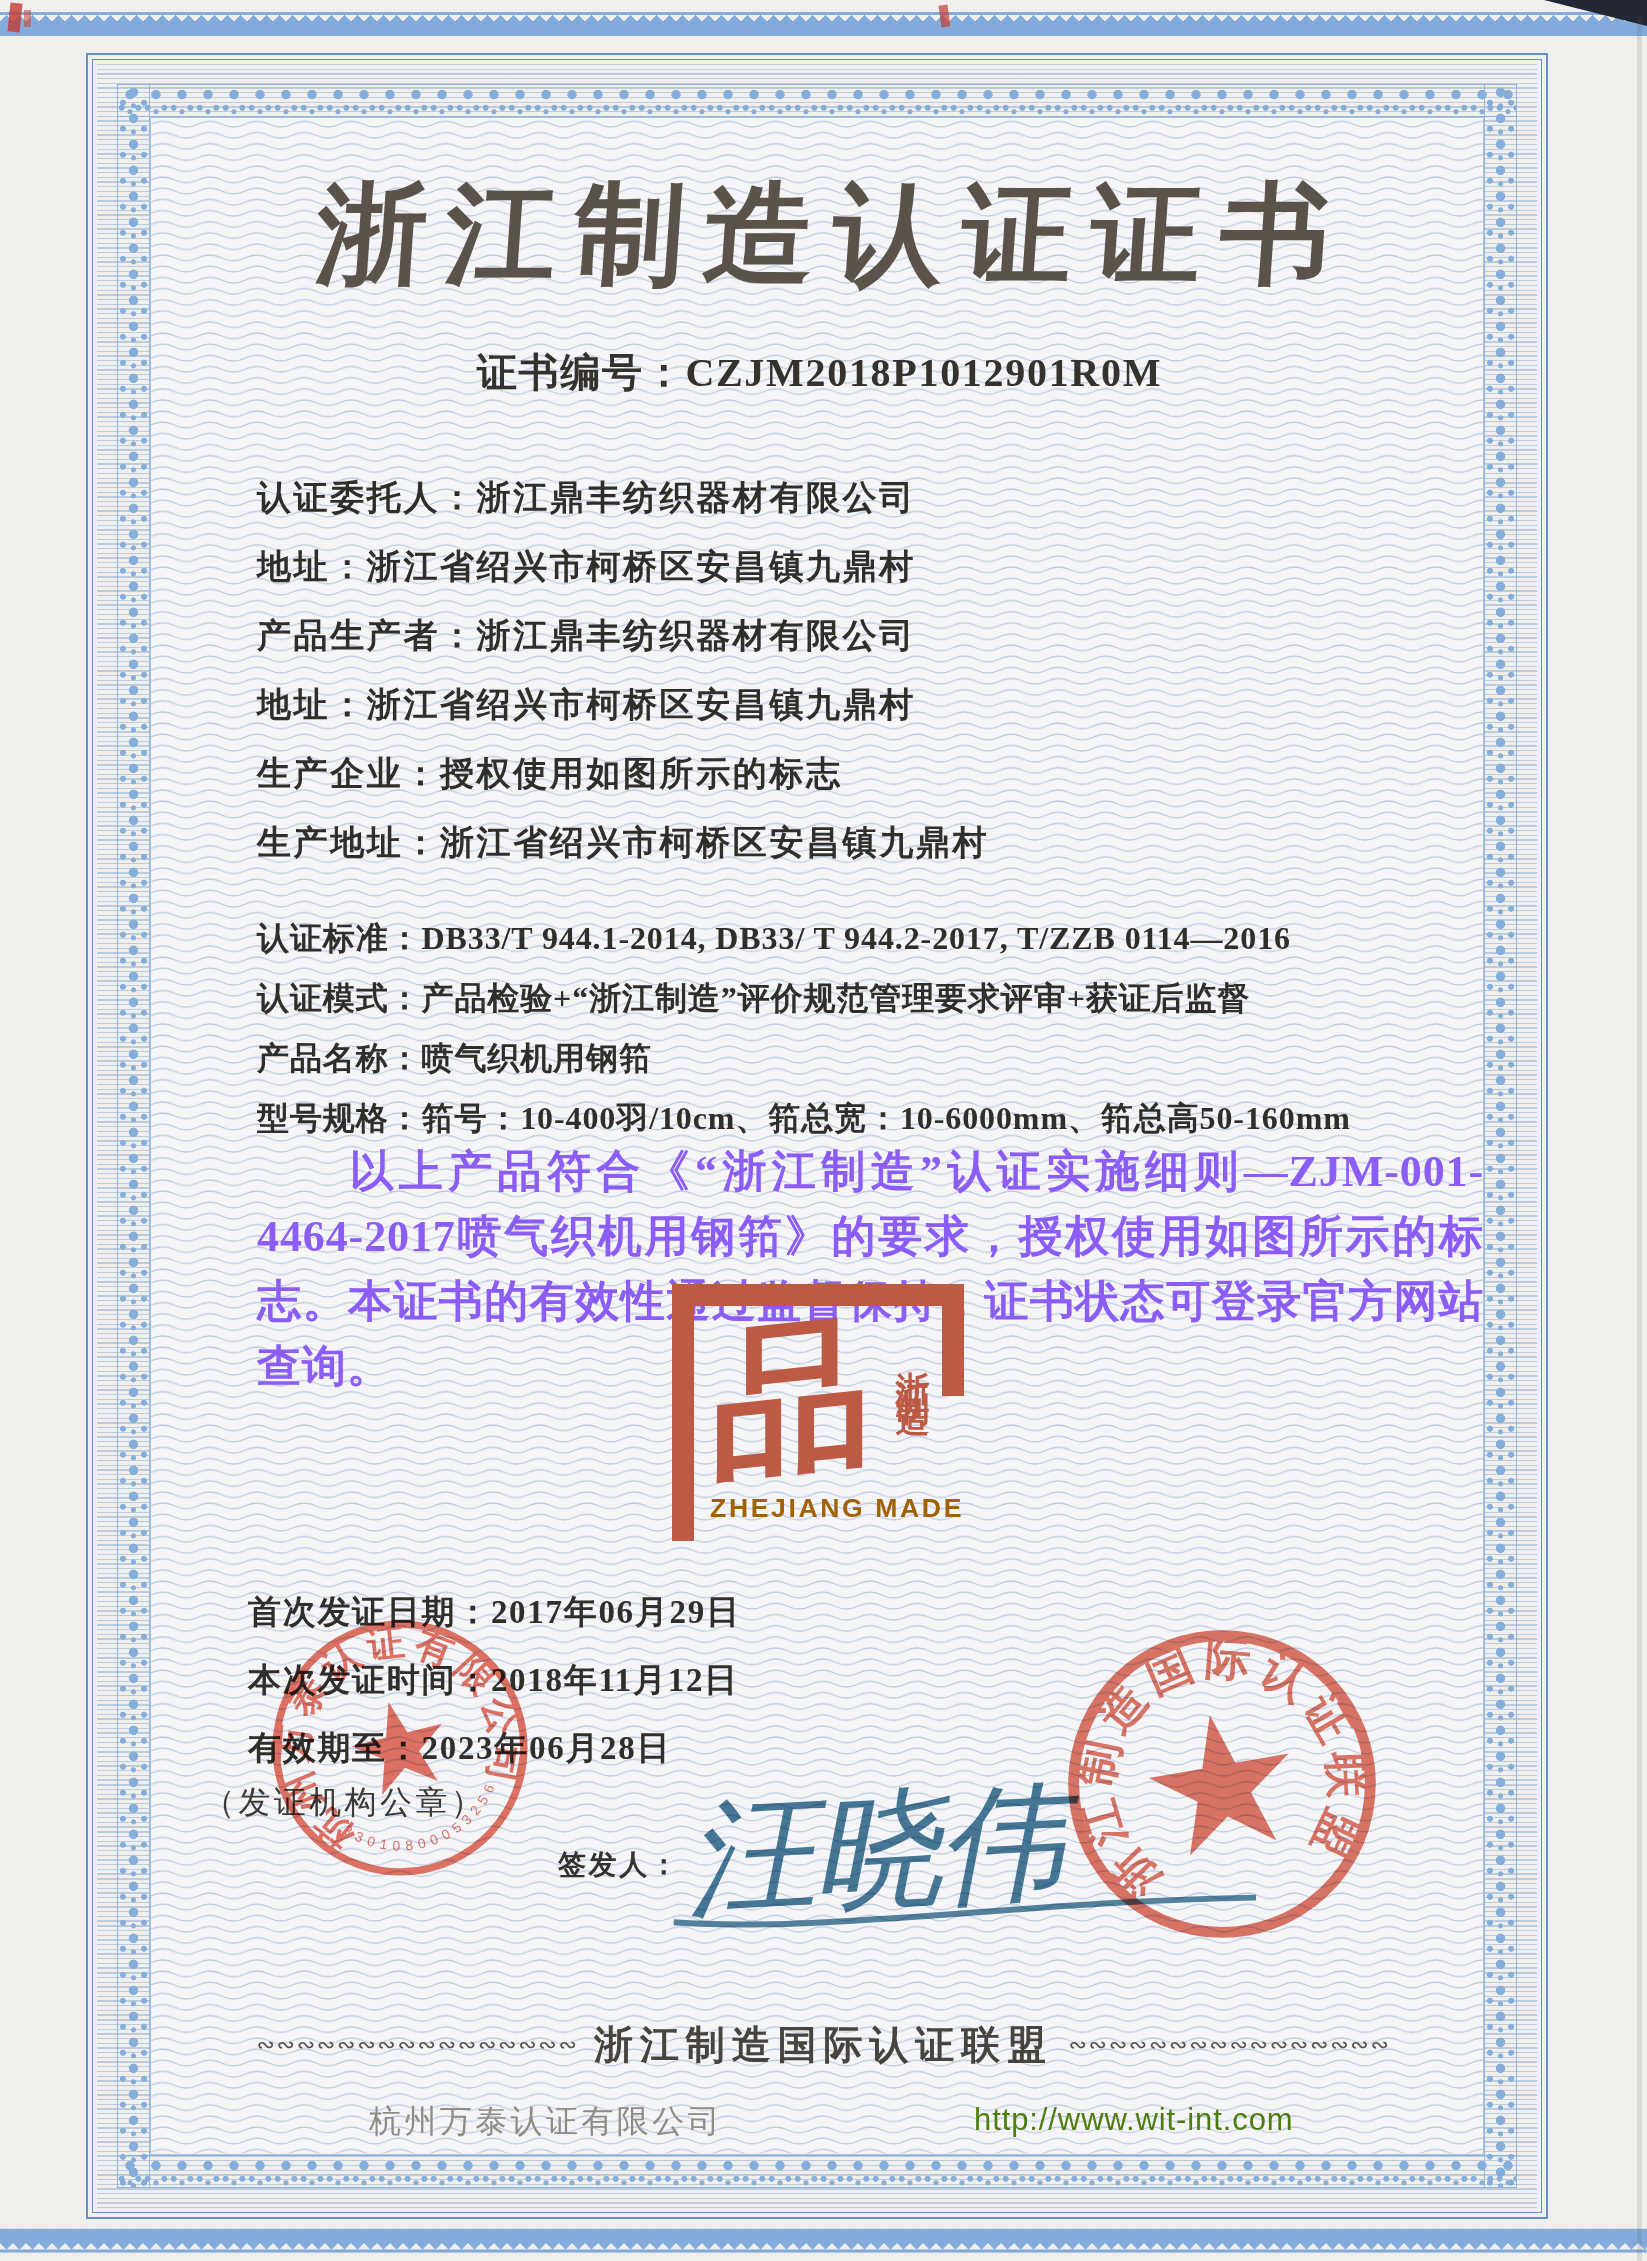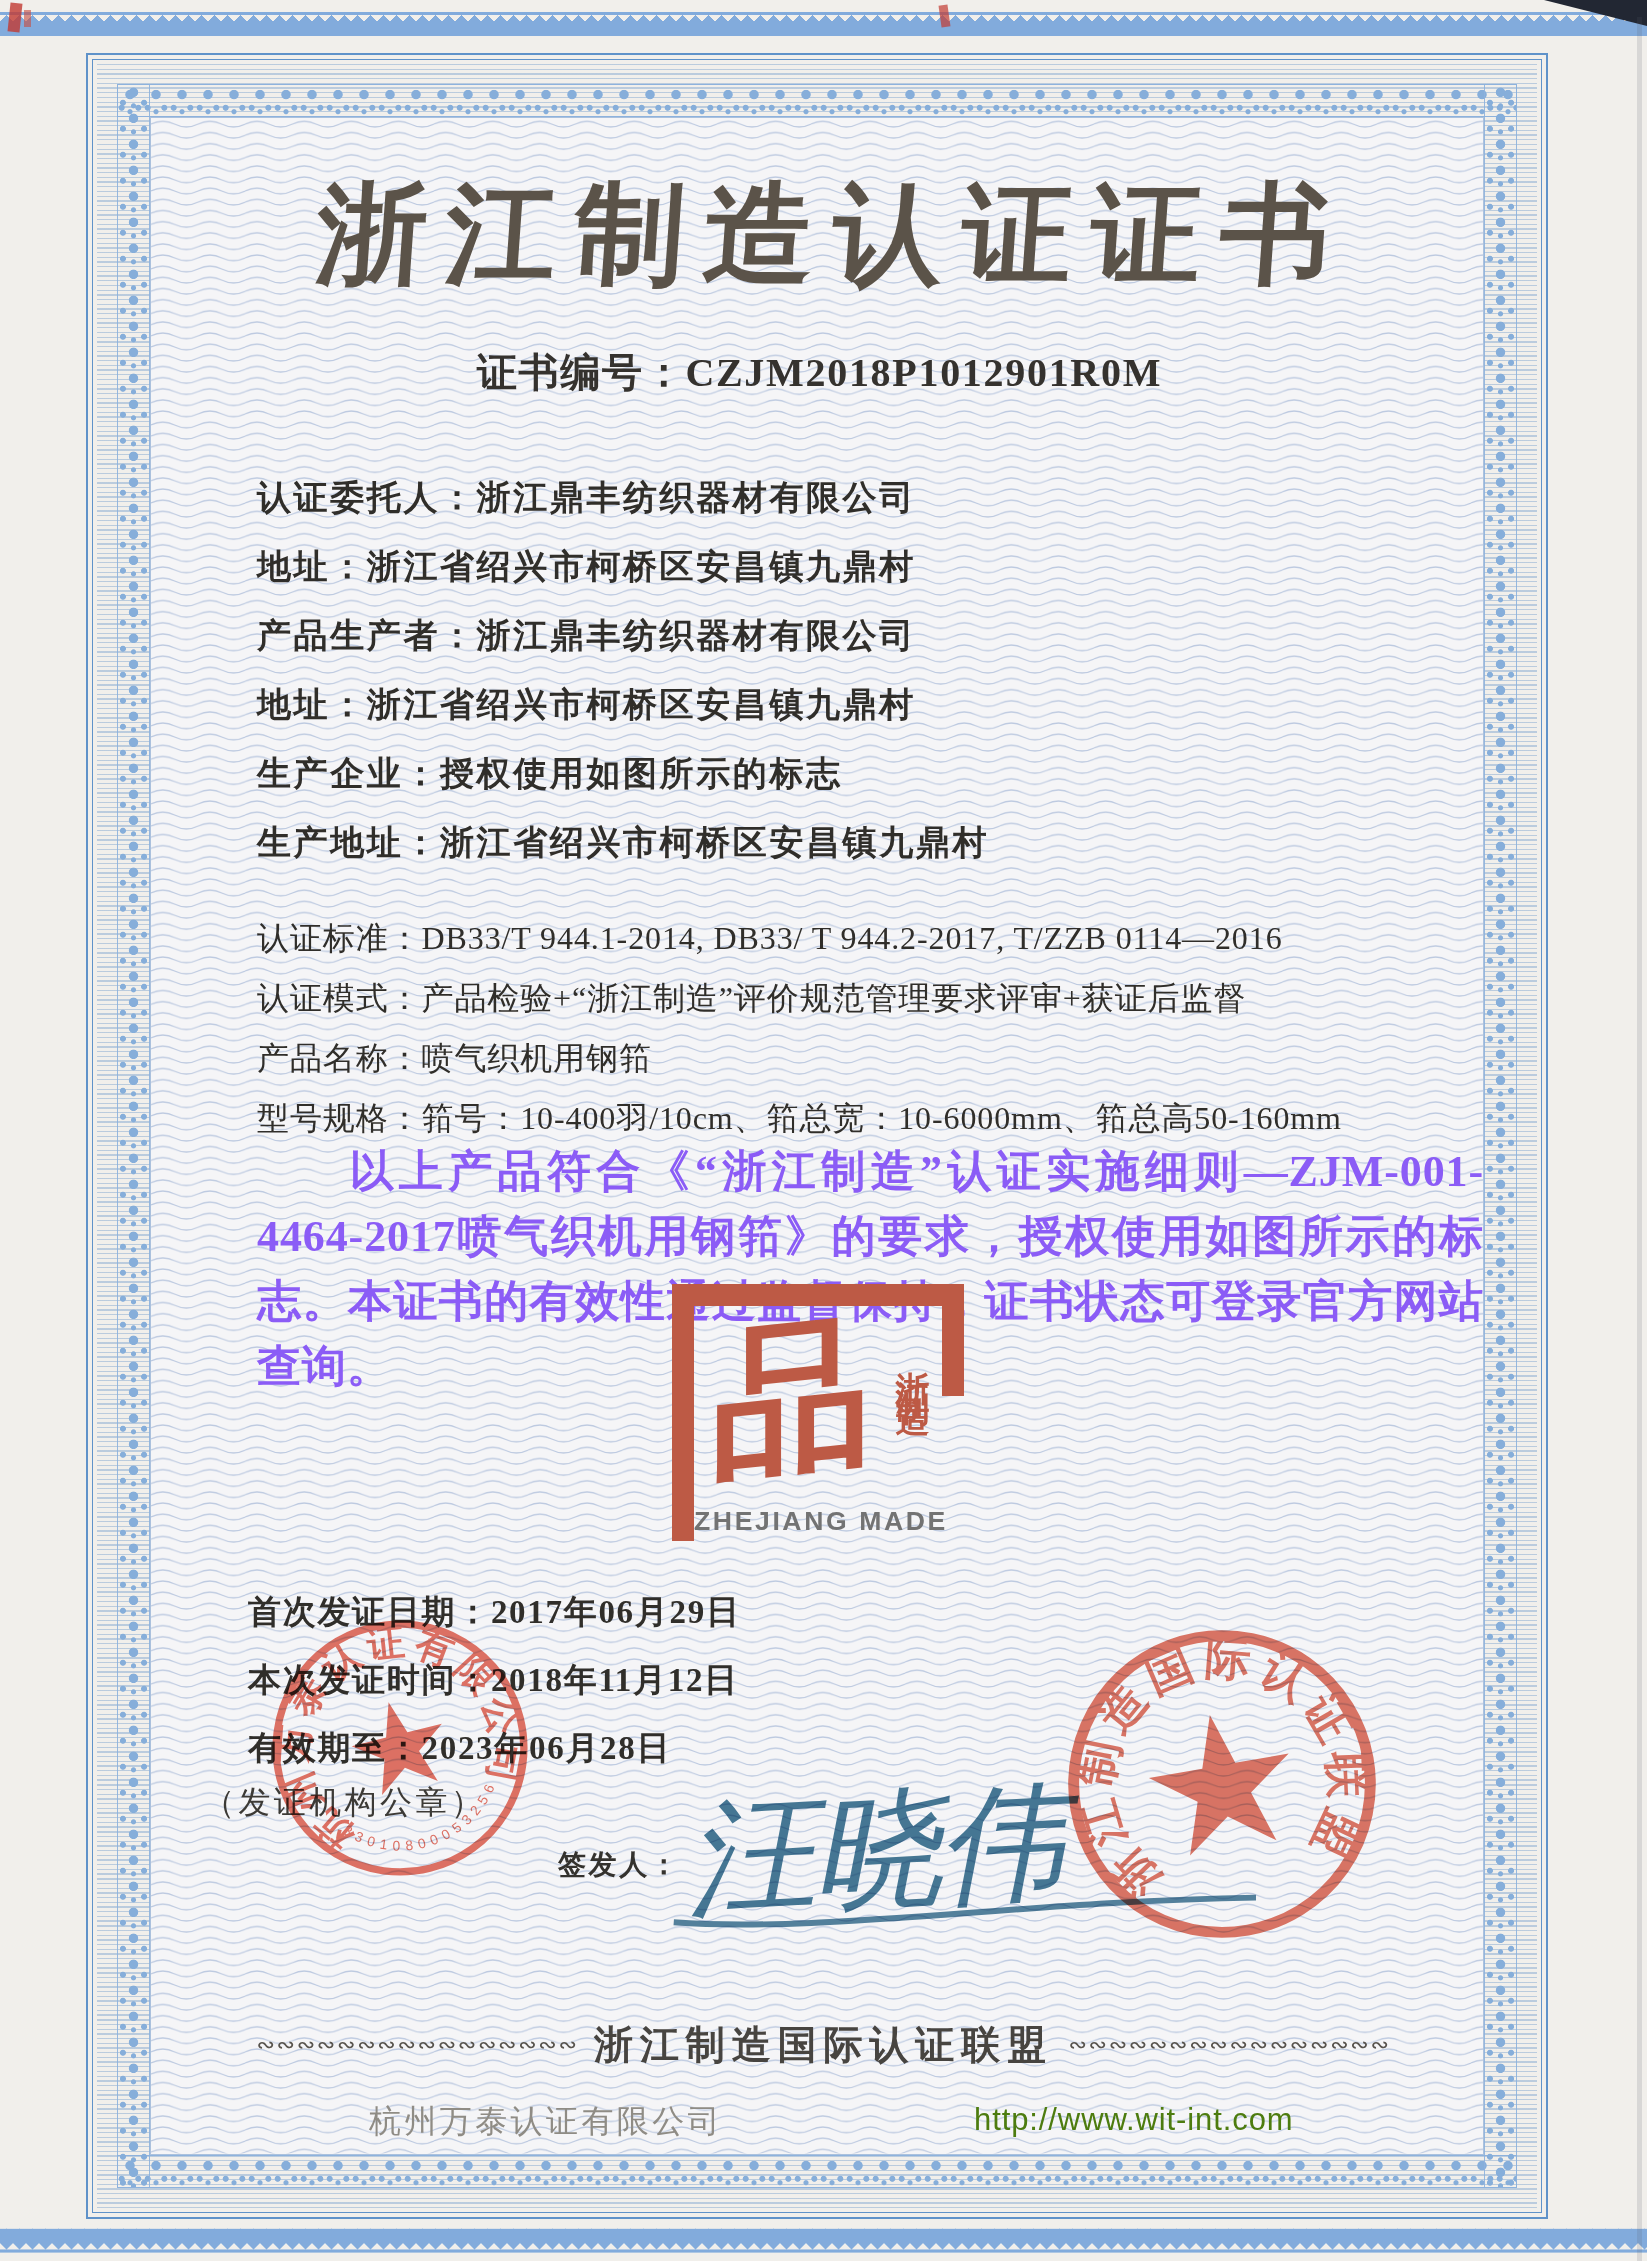--- a/index.html
+++ b/index.html
@@ -30,40 +30,40 @@
   .content-bg{position:absolute;inset:62px;background:#f5f5f7;border:1.3px solid rgba(110,150,200,.55);}
   .content-bg svg{position:absolute;inset:0;width:100%;height:100%;}
   
   .abs{position:absolute;}
   .title{left:0;right:0;top:161px;text-align:center;font-size:110px;font-weight:bold;
          letter-spacing:19px;padding-left:19px;color:#5b5349;transform:skewX(-4deg);}
   .certno{left:0;right:8px;top:345px;text-align:center;font-size:40px;font-weight:bold;
           letter-spacing:1.7px;color:#35322e;}
   .info{left:257px;top:463px;font-size:34px;line-height:69px;font-weight:bold;
         letter-spacing:2.6px;color:#302e2a;}
-  .specs{left:257px;top:908px;font-size:32px;line-height:60px;font-weight:normal;
+  .specs{left:257px;top:908px;font-size:32px;line-height:60px;font-weight:bold;
          letter-spacing:0.9px;color:#302e2a;}
   .statement{left:257px;top:1139px;width:1227px;font-size:44px;line-height:65px;
              text-indent:2.1em;text-align:justify;letter-spacing:0.9px;color:#8b5cf6;font-weight:600;margin:0;}
   .dates{left:203px;top:1578px;font-size:33px;line-height:68px;font-weight:bold;
          letter-spacing:1.7px;color:#302e2a;margin-left:45px;}
   .sealnote{left:203px;top:1781px;font-size:32px;letter-spacing:3.4px;color:#3c3a36;}
   .issuer{left:558px;top:1846px;font-size:28px;font-weight:bold;letter-spacing:2.6px;color:#34322e;}
   
   .logo{left:672px;top:1284px;width:292px;height:257px;}
   .logo .bar{position:absolute;background:#bd5a45;}
   .logo .bt{left:0;top:0;width:292px;height:22px;}
   .logo .bl{left:0;top:0;width:22px;height:257px;}
   .logo .br{right:0;top:0;width:22px;height:112px;}
   .logo .glyph{position:absolute;left:39px;top:6.9px;font-size:161px;font-weight:bold;color:#bd5a45;
                transform:rotate(-6deg) skewX(-6deg);}
   .logo .side{position:absolute;right:29px;top:60px;writing-mode:vertical-rl;font-size:34px;
               font-weight:bold;letter-spacing:10.3px;color:#bd5a45;}
-  .logo .cap{position:absolute;left:22px;right:0;bottom:4px;text-align:left;font-size:26.6px;
-             font-weight:bold;letter-spacing:2.6px;color:#737373;font-family:"Liberation Sans",sans-serif;}
+  .logo .cap{position:absolute;left:22px;right:0;bottom:17px;text-align:right;font-size:26.6px;
+             font-weight:bold;letter-spacing:2.6px;color:#a16207;font-family:"Liberation Sans",sans-serif;}
   
   .seal{mix-blend-mode:multiply;}
   .seal-left{left:237px;top:1585px;width:326px;height:326px;transform:rotate(-14deg);opacity:.8;}
   .seal-right{left:1040px;top:1602px;width:364px;height:364px;transform:rotate(-10deg);opacity:.85;}
   .sig{left:686px;top:1765px;font-size:129px;color:#38708f;font-style:italic;letter-spacing:-3.4px;
        transform:rotate(-3deg);mix-blend-mode:multiply;opacity:.92;white-space:nowrap;}
   .sig-flourish{left:667px;top:1884px;mix-blend-mode:multiply;}
   
   .banner{left:0;right:0;top:2018px;display:flex;align-items:center;justify-content:center;gap:15.4px;}
   .banner .fl{font-size:22px;letter-spacing:1.7px;color:#57534d;white-space:nowrap;}

